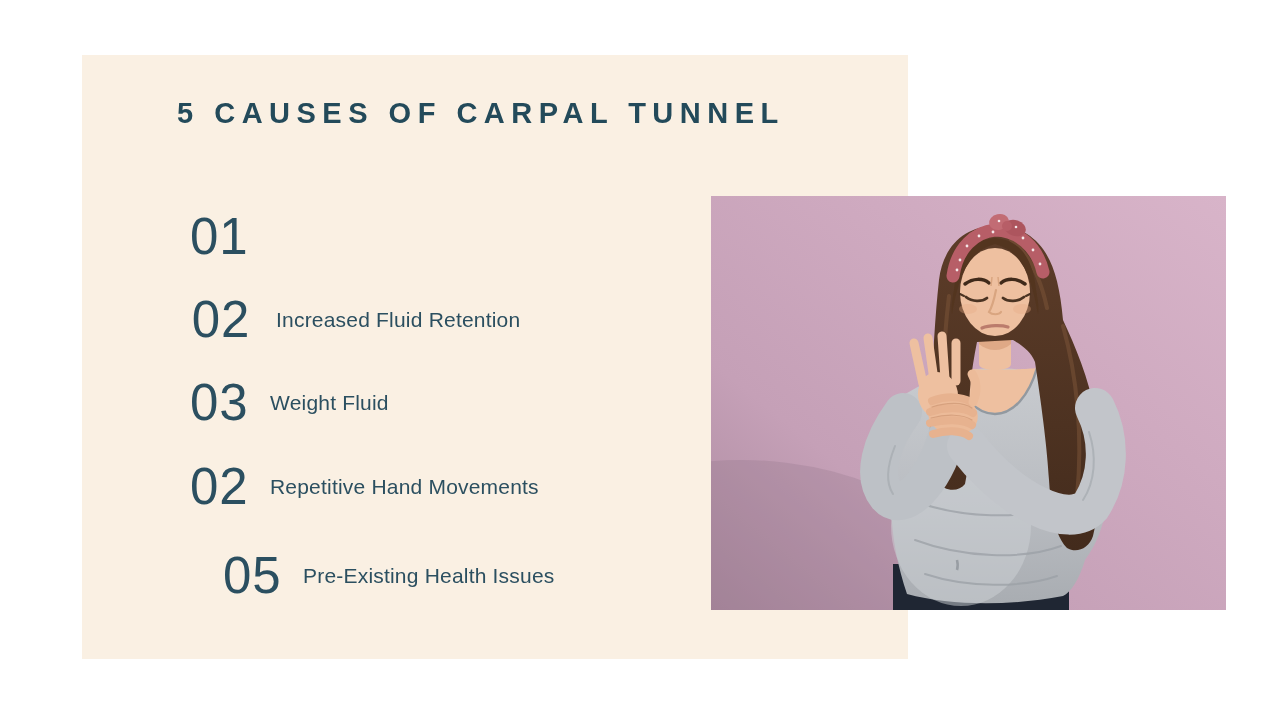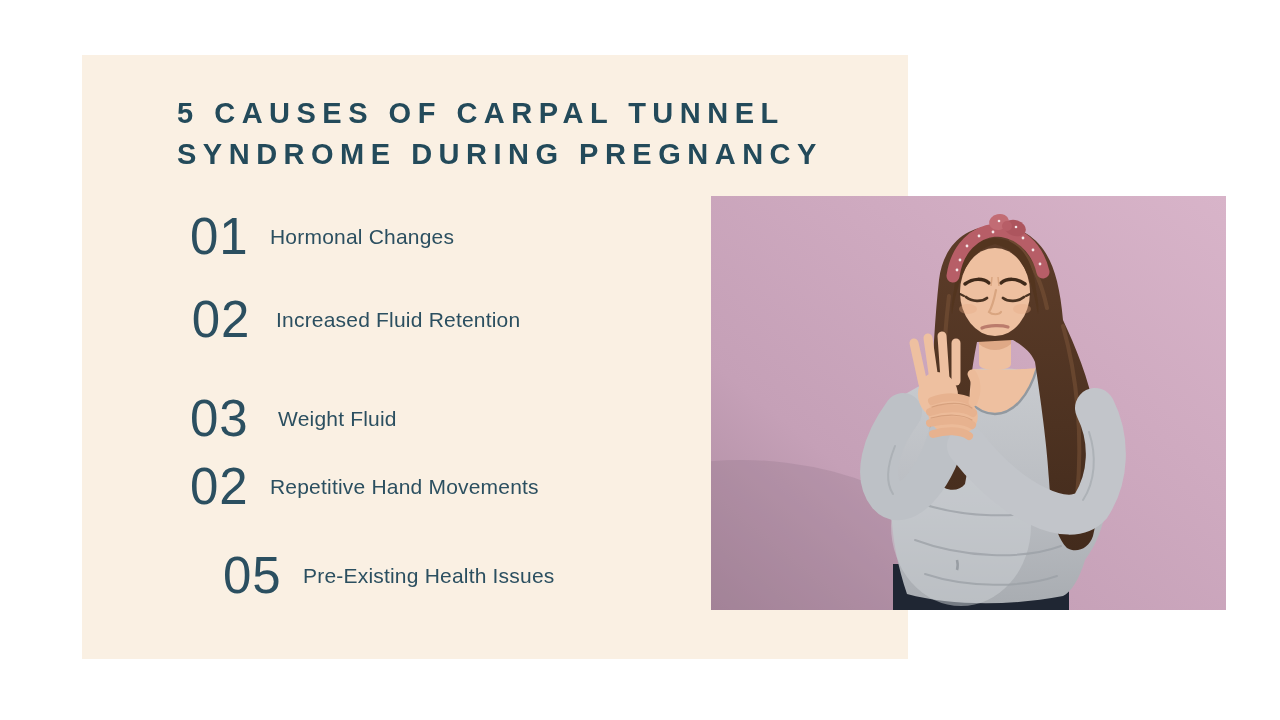--- a/index.html
+++ b/index.html
@@ -17,21 +17,21 @@
     position:absolute; left:177px; top:93px;
     font-size:29px; line-height:41px; font-weight:700;
     letter-spacing:6.5px; color:#234a5a;
   }
   .title-line { display:block; white-space:nowrap; }
 
   .cause-row {
     position:absolute; left:190px; height:58px;
     display:flex; align-items:center;
   }
-  .r1{ top:208px; } .r2{ top:291px;text-align:center; } .r3{ top:390px;gap:8px; } .r4{ top:458px; } .r5{ top:547px;margin-left:33px; }
+  .r1{ top:208px; } .r2{ top:291px;text-align:center; } .r3{ top:374px; } .r4{ top:458px; } .r5{ top:547px;margin-left:33px; }
 
   .cause-number {
     width:62px; font-size:51px; line-height:58px; font-weight:400;
     color:#2b4f60; letter-spacing:1px; font-family:"Liberation Sans", sans-serif;
   }
   .cause-label {
     margin-left:18px; font-size:21px; color:#2b4f60;
     letter-spacing:0.2px; white-space:pre;
   }
 
@@ -43,26 +43,24 @@
 </style>
 </head>
 <body>
 
 <div class="slide">
 
   <div class="panel"></div>
 
   <h1 class="title">
     <span class="title-line">5 CAUSES OF CARPAL TUNNEL</span>
-    <span class="title-line">SYNDROME DURING PREGNANCY</span>
   </h1>
 
   <div class="cause-row r1">
     <span class="cause-number">01</span>
-    <span class="cause-label">Hormonal Changes</span>
   </div>
   <div class="cause-row r2">
     <span class="cause-number">02</span>
     <span class="cause-label"> Increased Fluid Retention</span>
   </div>
   <div class="cause-row r3">
     <span class="cause-number">03</span>
     <span class="cause-label">Weight Fluid</span>
   </div>
   <div class="cause-row r4">

